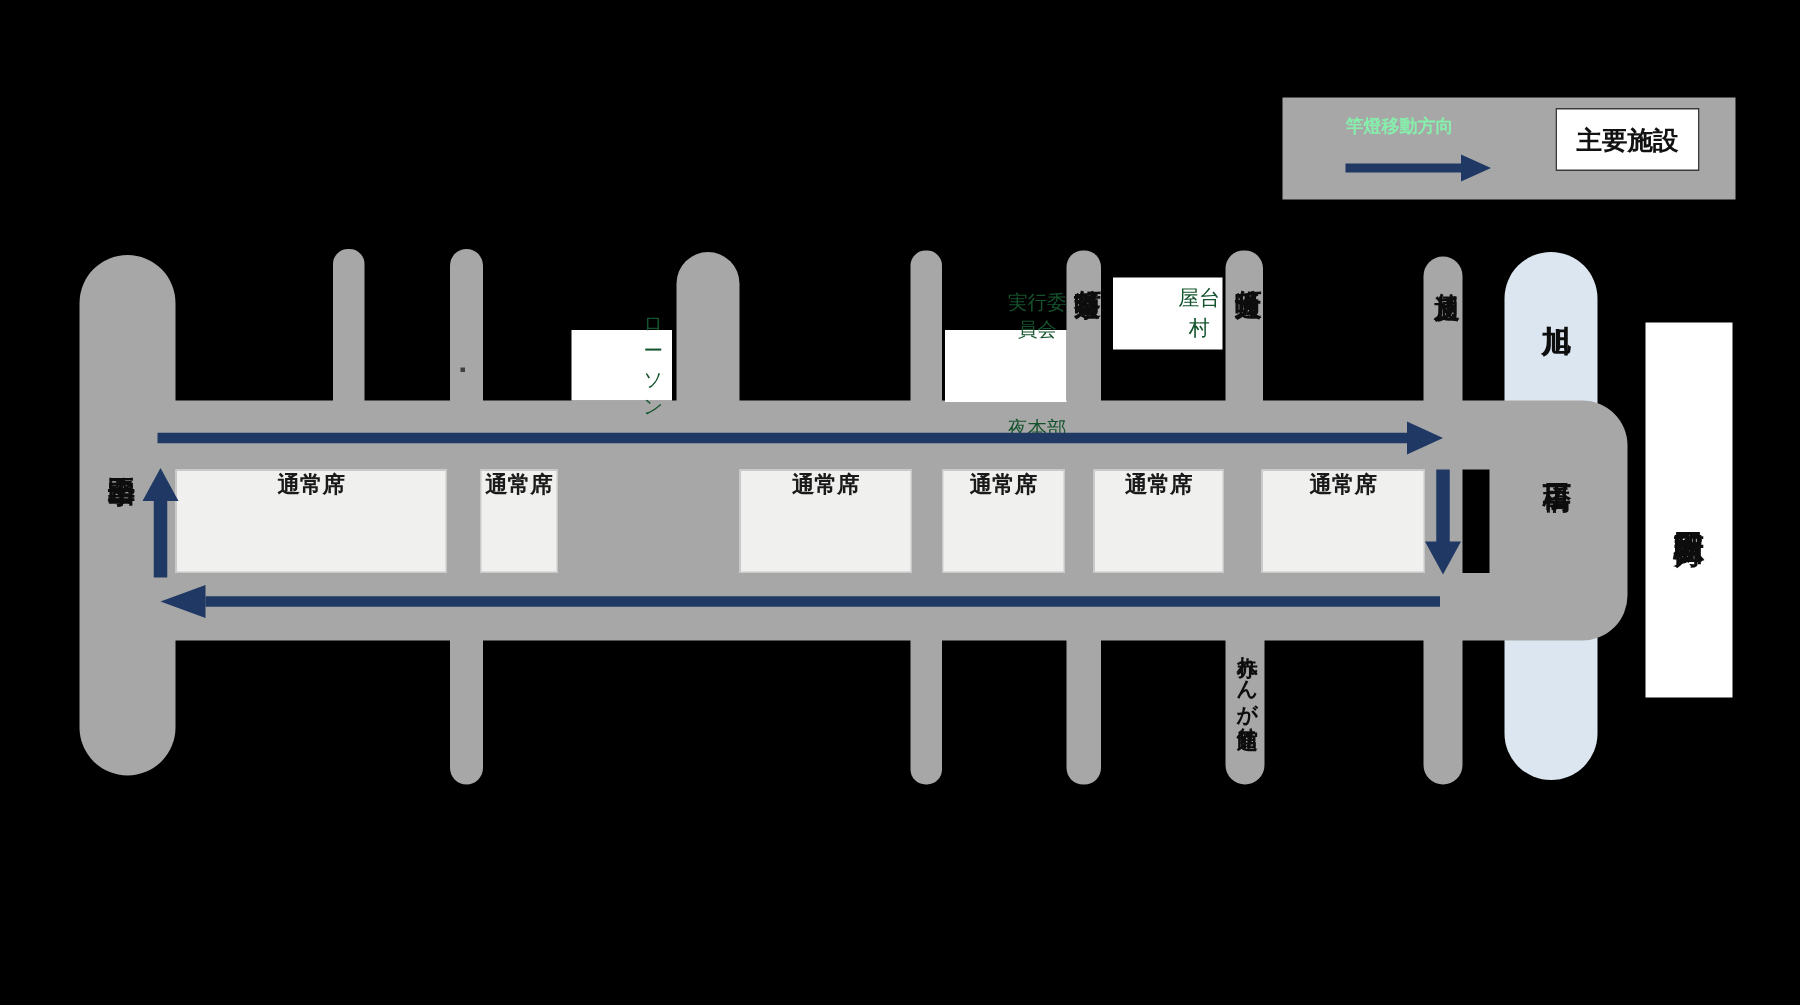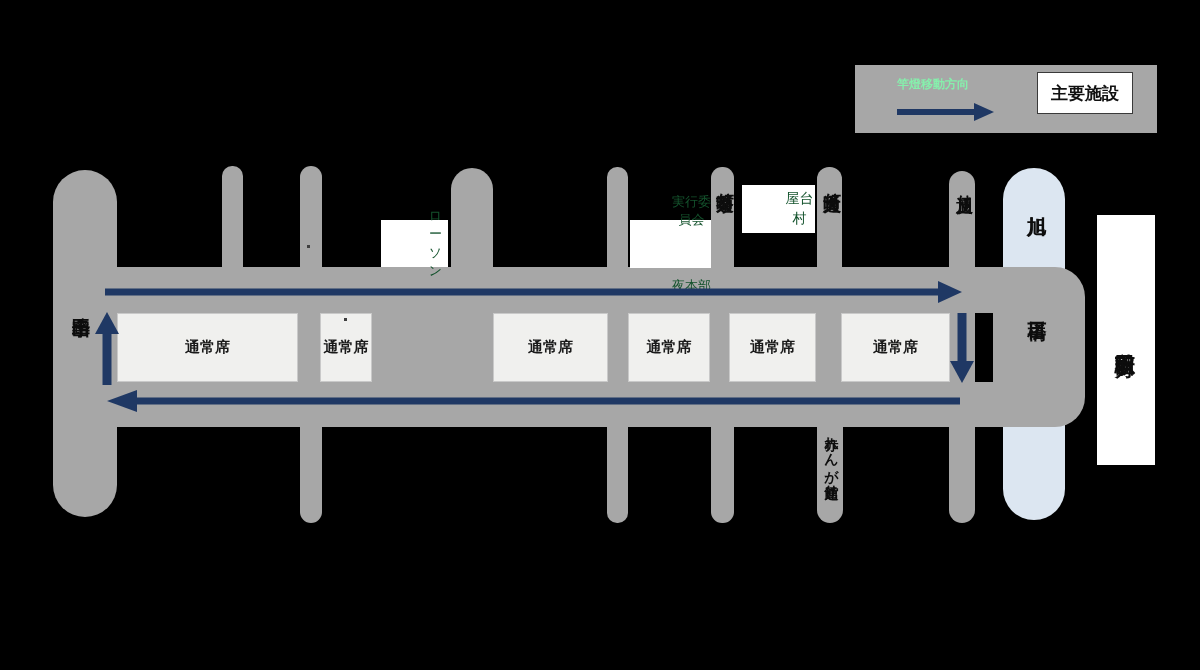--- a/index.html
+++ b/index.html
@@ -8,21 +8,21 @@
     font-family:"Liberation Sans","DejaVu Sans",sans-serif;
   }
   
   .road{position:absolute;background:#a7a7a7;}
   .river{position:absolute;background:#dce6f1;border-radius:31px;}
   
   .legend{position:absolute;background:#a7a7a7;}
   .legend-dir-label{position:absolute;font-size:12px;font-weight:700;color:#86efac;white-space:nowrap;}
   .facility-box{position:absolute;background:#ffffff;border:1px solid #3a3a3a;display:flex;align-items:center;justify-content:center;font-size:17px;font-weight:700;color:#111;box-sizing:border-box;}
   
-  .seat{position:absolute;top:313px;height:69px;background:#f0f0ee;border:1px solid #c9c9c9;box-sizing:border-box;display:flex;align-items:center;justify-content:center;font-size:15px;font-weight:700;color:#1a1a1a;}
+  .seat{position:absolute;top:313px;height:69px;background:#f0f0ee;border:1px solid #c9c9c9;box-sizing:border-box;display:flex;align-items:flex-start;justify-content:center;font-size:15px;font-weight:700;color:#1a1a1a;}
   .redbox{position:absolute;background:#e83a2b;color:#ffffff;display:flex;flex-direction:column;align-items:center;justify-content:center;font-size:14px;font-weight:700;line-height:1.35;text-align:center;box-sizing:border-box;}
   
   .whitebox{position:absolute;background:#ffffff;color:#14532d;display:flex;flex-direction:column;align-items:center;justify-content:center;font-weight:400;text-align:center;box-sizing:border-box;line-height:1.4;padding-left:42px;}
   
   .vlabel{position:absolute;writing-mode:vertical-rl;text-orientation:upright;font-weight:700;color:#0d0d0d;white-space:nowrap;}
   .station{position:absolute;background:#ffffff;display:flex;align-items:center;justify-content:center;}
   .station .vlabel-in{writing-mode:vertical-rl;text-orientation:upright;font-weight:700;color:#0d0d0d;font-size:20px;letter-spacing:1px;}
   .blackbar{position:absolute;background:#000000;}
   .dot{position:absolute;width:3px;height:3px;background:#3f3f3f;}
   svg.overlay{position:absolute;left:0;top:0;pointer-events:none;}

